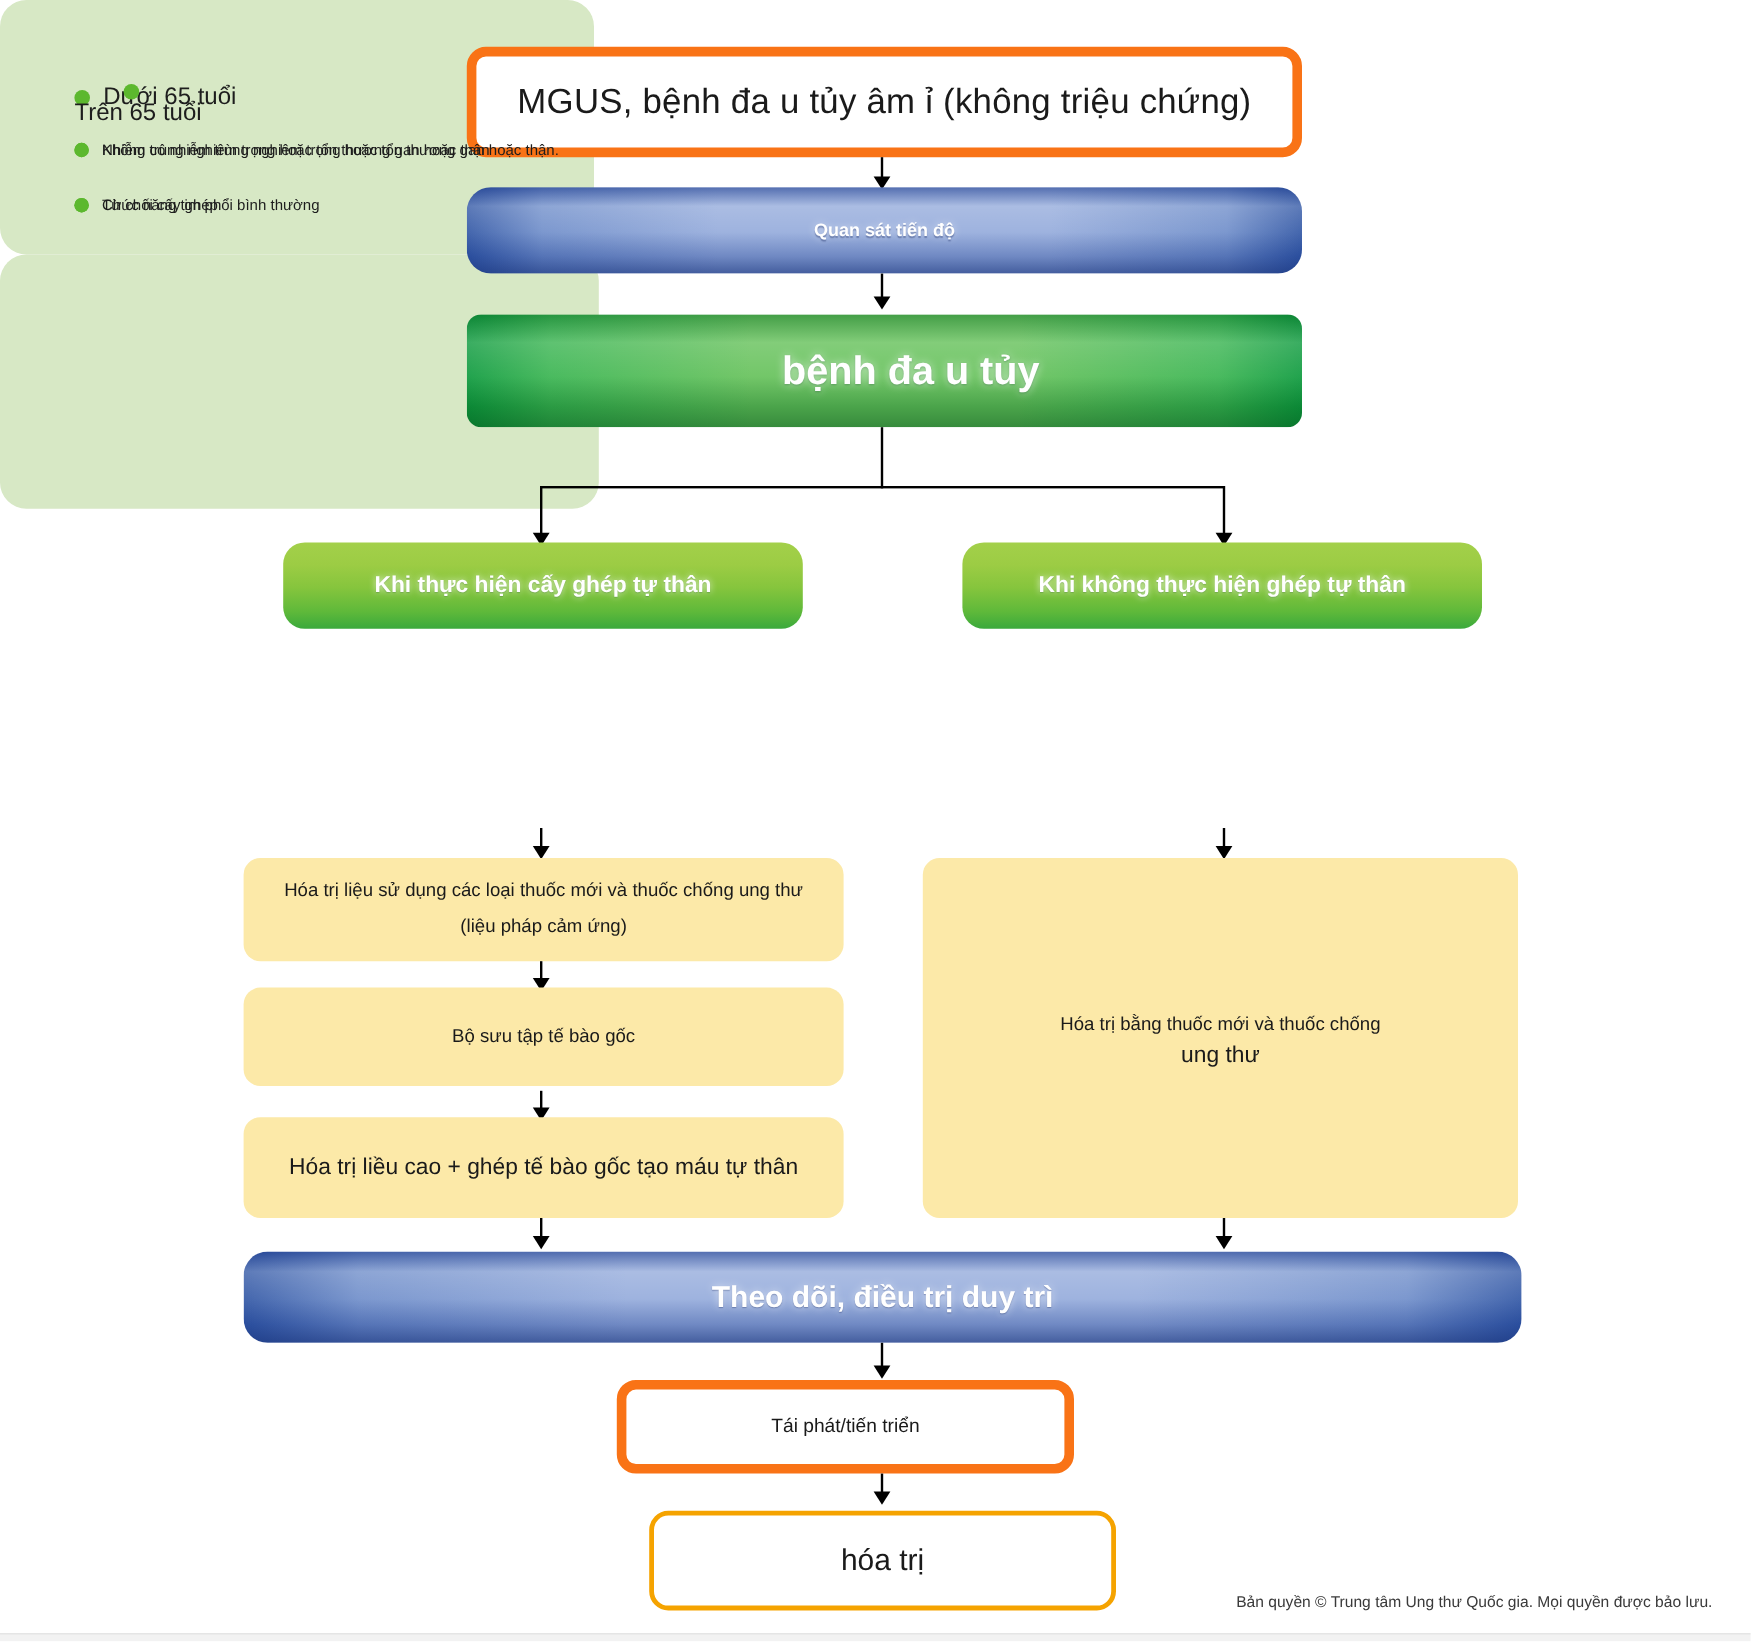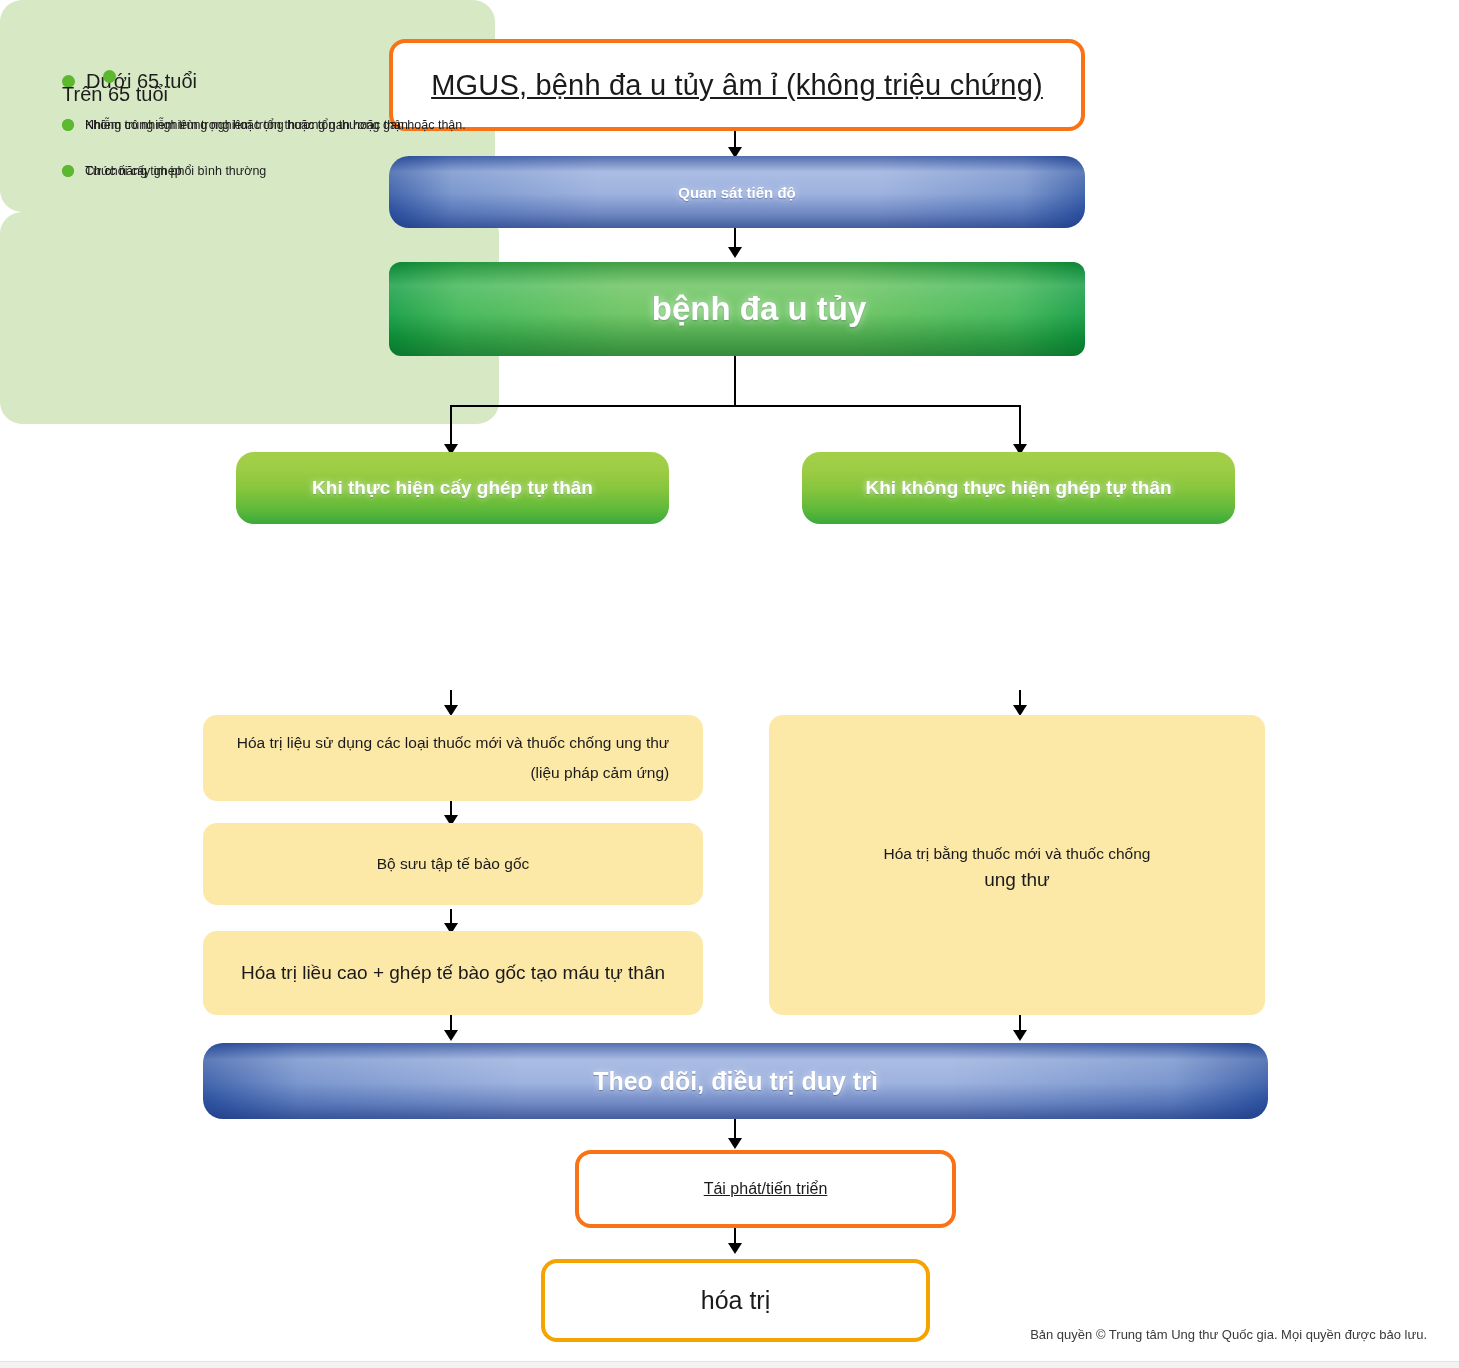--- a/index.html
+++ b/index.html
@@ -26,24 +26,23 @@
     box-sizing: border-box;
     display: flex;
     align-items: center;
     justify-content: center;
     text-align: center;
   }
 
   
   .box-outline-green {
     background: #ffffff;
-    border: 4px solid #f97316;
+    border: 8px solid #f97316;
     border-radius: 16px;
     color: #1a1a1a;
-    text-decoration: underline;
   }
   
   .box-outline-orange {
     background: #ffffff;
     border: 4px solid #f5a300;
     border-radius: 16px;
     color: #1a1a1a;
   }
 
   
@@ -144,21 +143,21 @@
     border-left: 7px solid transparent;
     border-right: 7px solid transparent;
     border-top: 11px solid #000000;
   }
 
   
   .t-title { font-size: 29px; letter-spacing: .2px; }
   .t-bar-sm { font-size: 15px; font-weight: 700; }
   .t-bar-lg { font-size: 33px; font-weight: 700; }
   .t-pill { font-size: 19px; font-weight: 700; }
-  .t-yellow { font-size: 15.5px; line-height: 1.95; text-align: right; }
+  .t-yellow { font-size: 15.5px; line-height: 1.95; }
   .t-yellow-lg { font-size: 19px; }
   .t-relapse { font-size: 16px; }
   .t-chemo { font-size: 25px; }
   .t-maint { font-size: 25px; font-weight: 700; }
 
   .two-line { display: block; }
   .two-line .l1 { display: block; }
   .two-line .l2 { display: block; }
 
   
@@ -290,21 +289,21 @@
   <div class="vline" style="left:1019px; top:1015px; height:17px;"></div>
   <div class="arrowhead" style="left:1013px; top:1030px;"></div>
 
   <div class="node bar-blue t-maint" style="left:203px; top:1043px; width:1065px; height:76px;">
     <span>Theo dõi, điều trị duy trì</span>
   </div>
 
   <div class="vline" style="left:734px; top:1119px; height:22px;"></div>
   <div class="arrowhead" style="left:728px; top:1138px;"></div>
 
-  <div class="node box-outline-green t-relapse" style="left:575px; top:1150px; width:381px; height:78px;">
+  <div class="node box-outline-green t-relapse" style="left:514px; top:1150px; width:381px; height:78px;">
     <span>Tái phát/tiến triển</span>
   </div>
 
   <div class="vline" style="left:734px; top:1228px; height:18px;"></div>
   <div class="arrowhead" style="left:728px; top:1243px;"></div>
 
   <div class="node box-outline-orange t-chemo" style="left:541px; top:1259px; width:389px; height:83px;">
     <span>hóa trị</span>
   </div>
 

